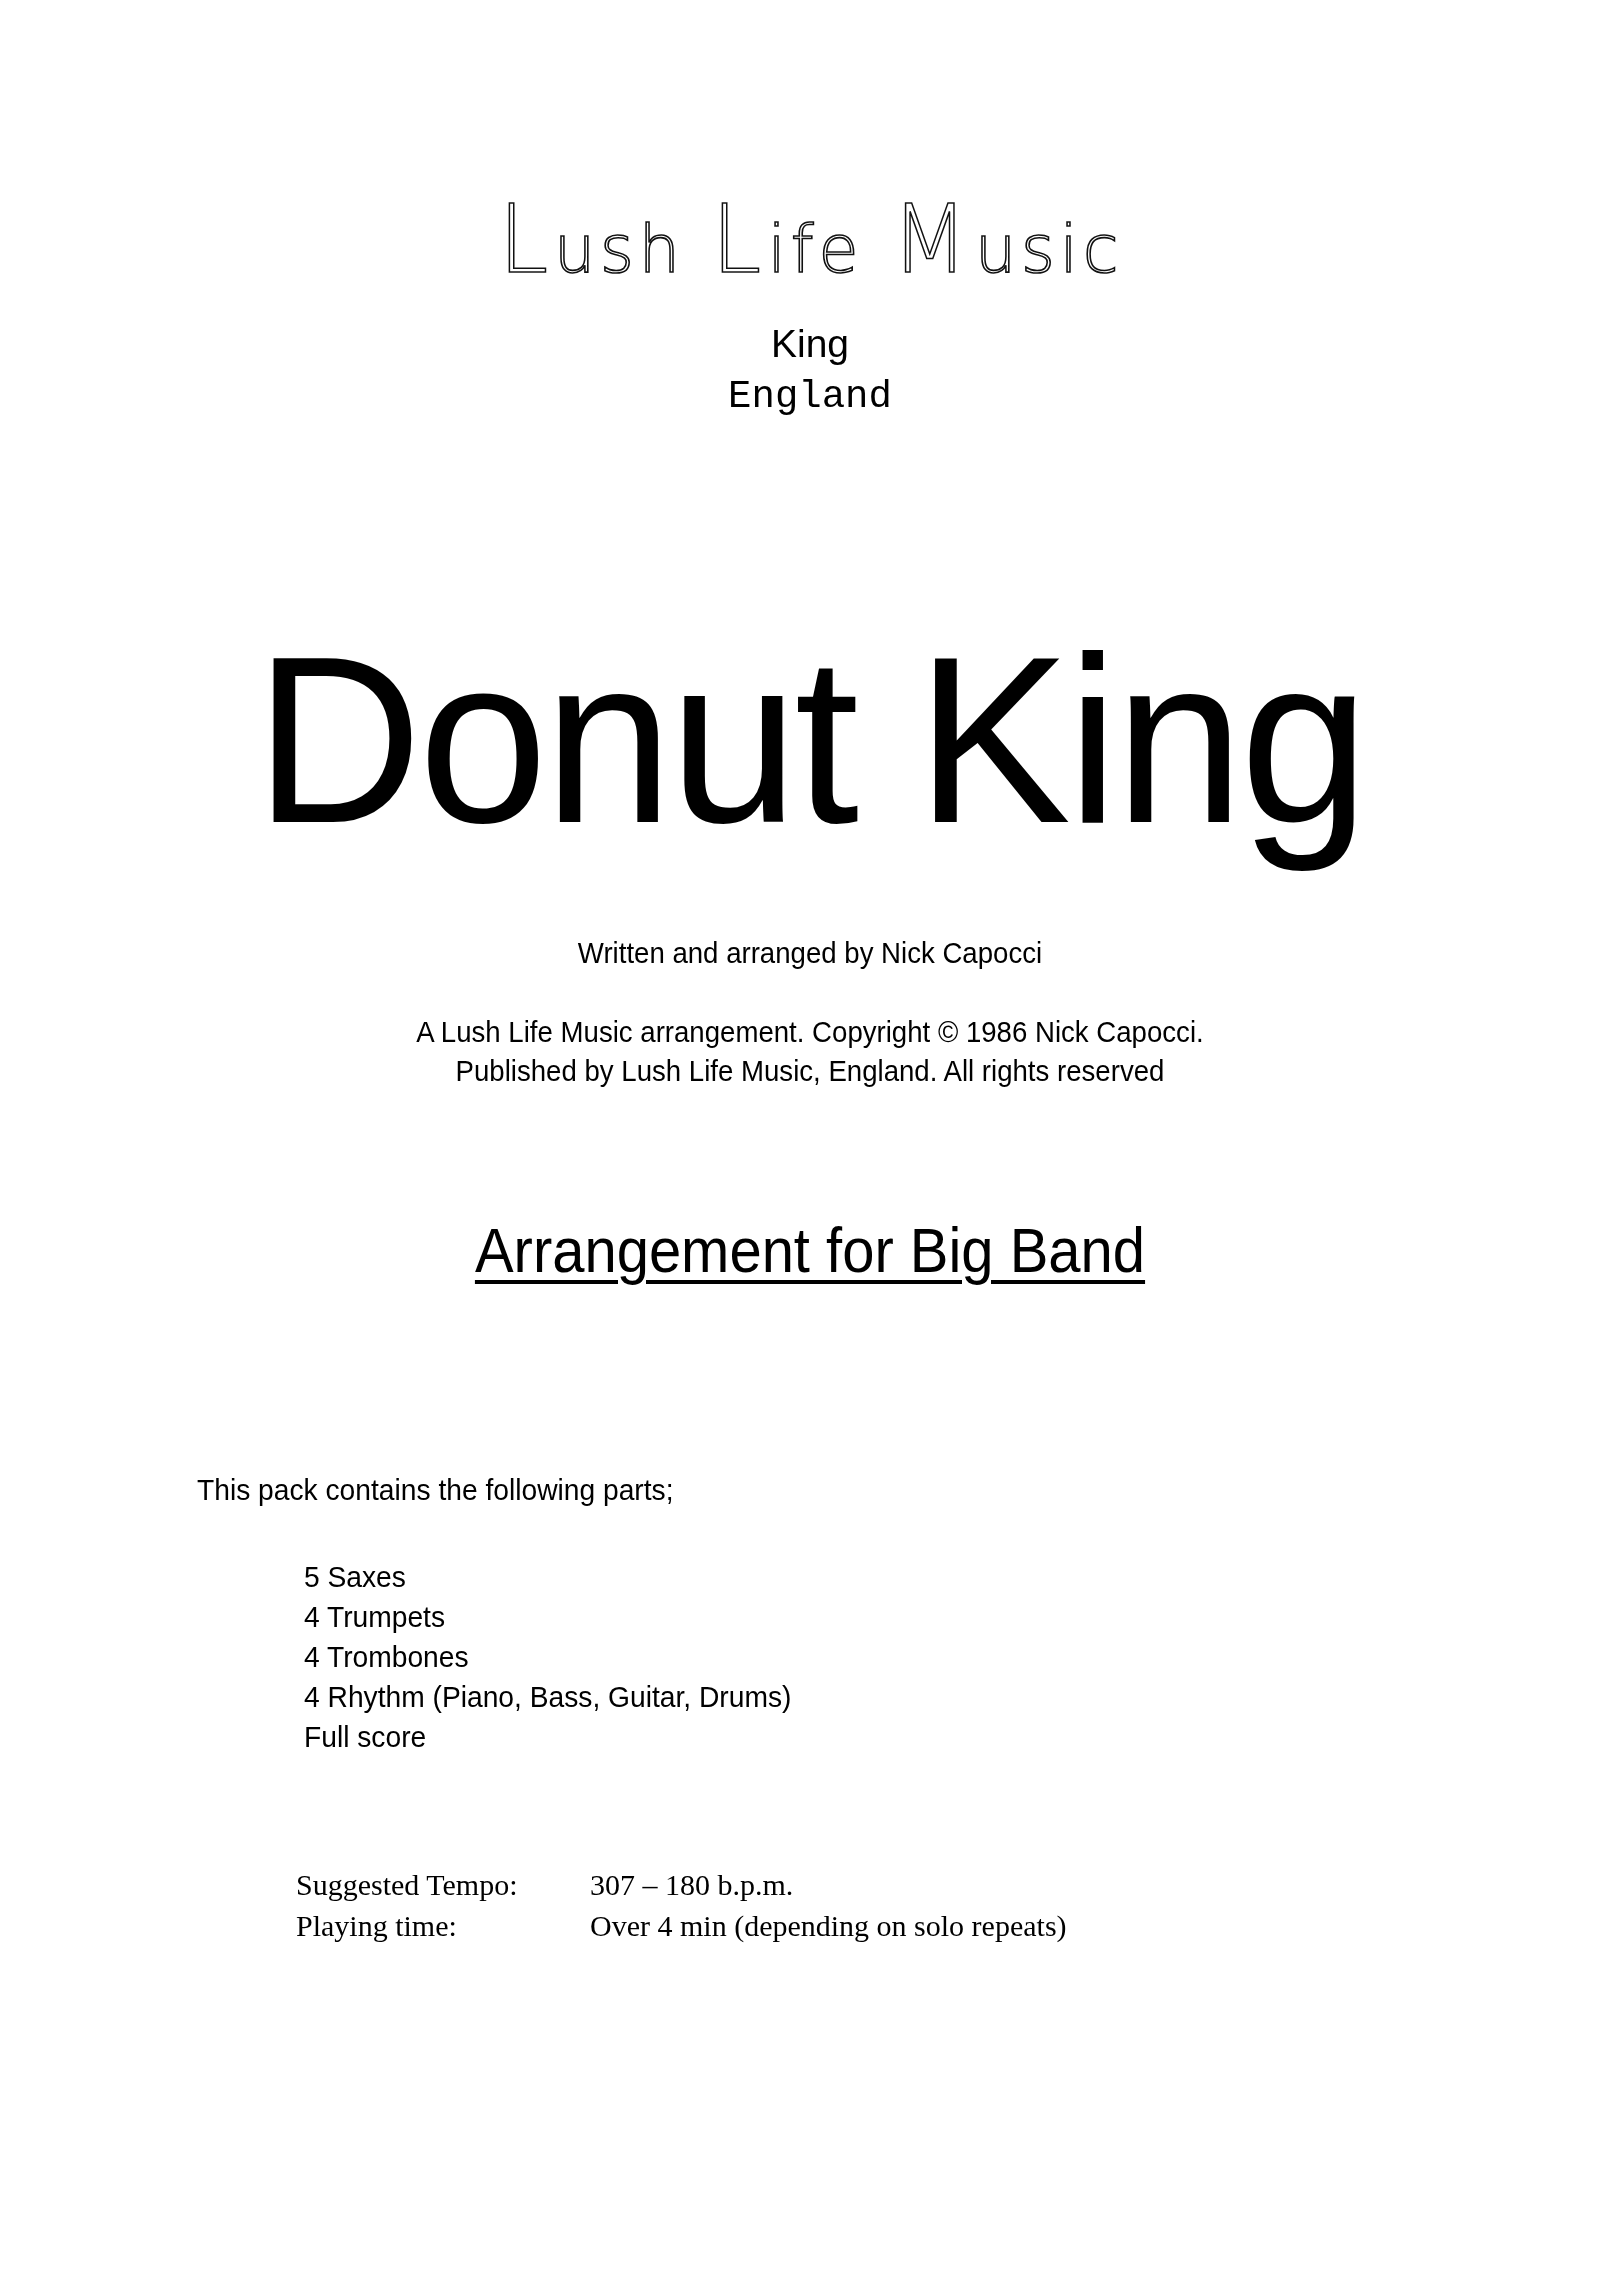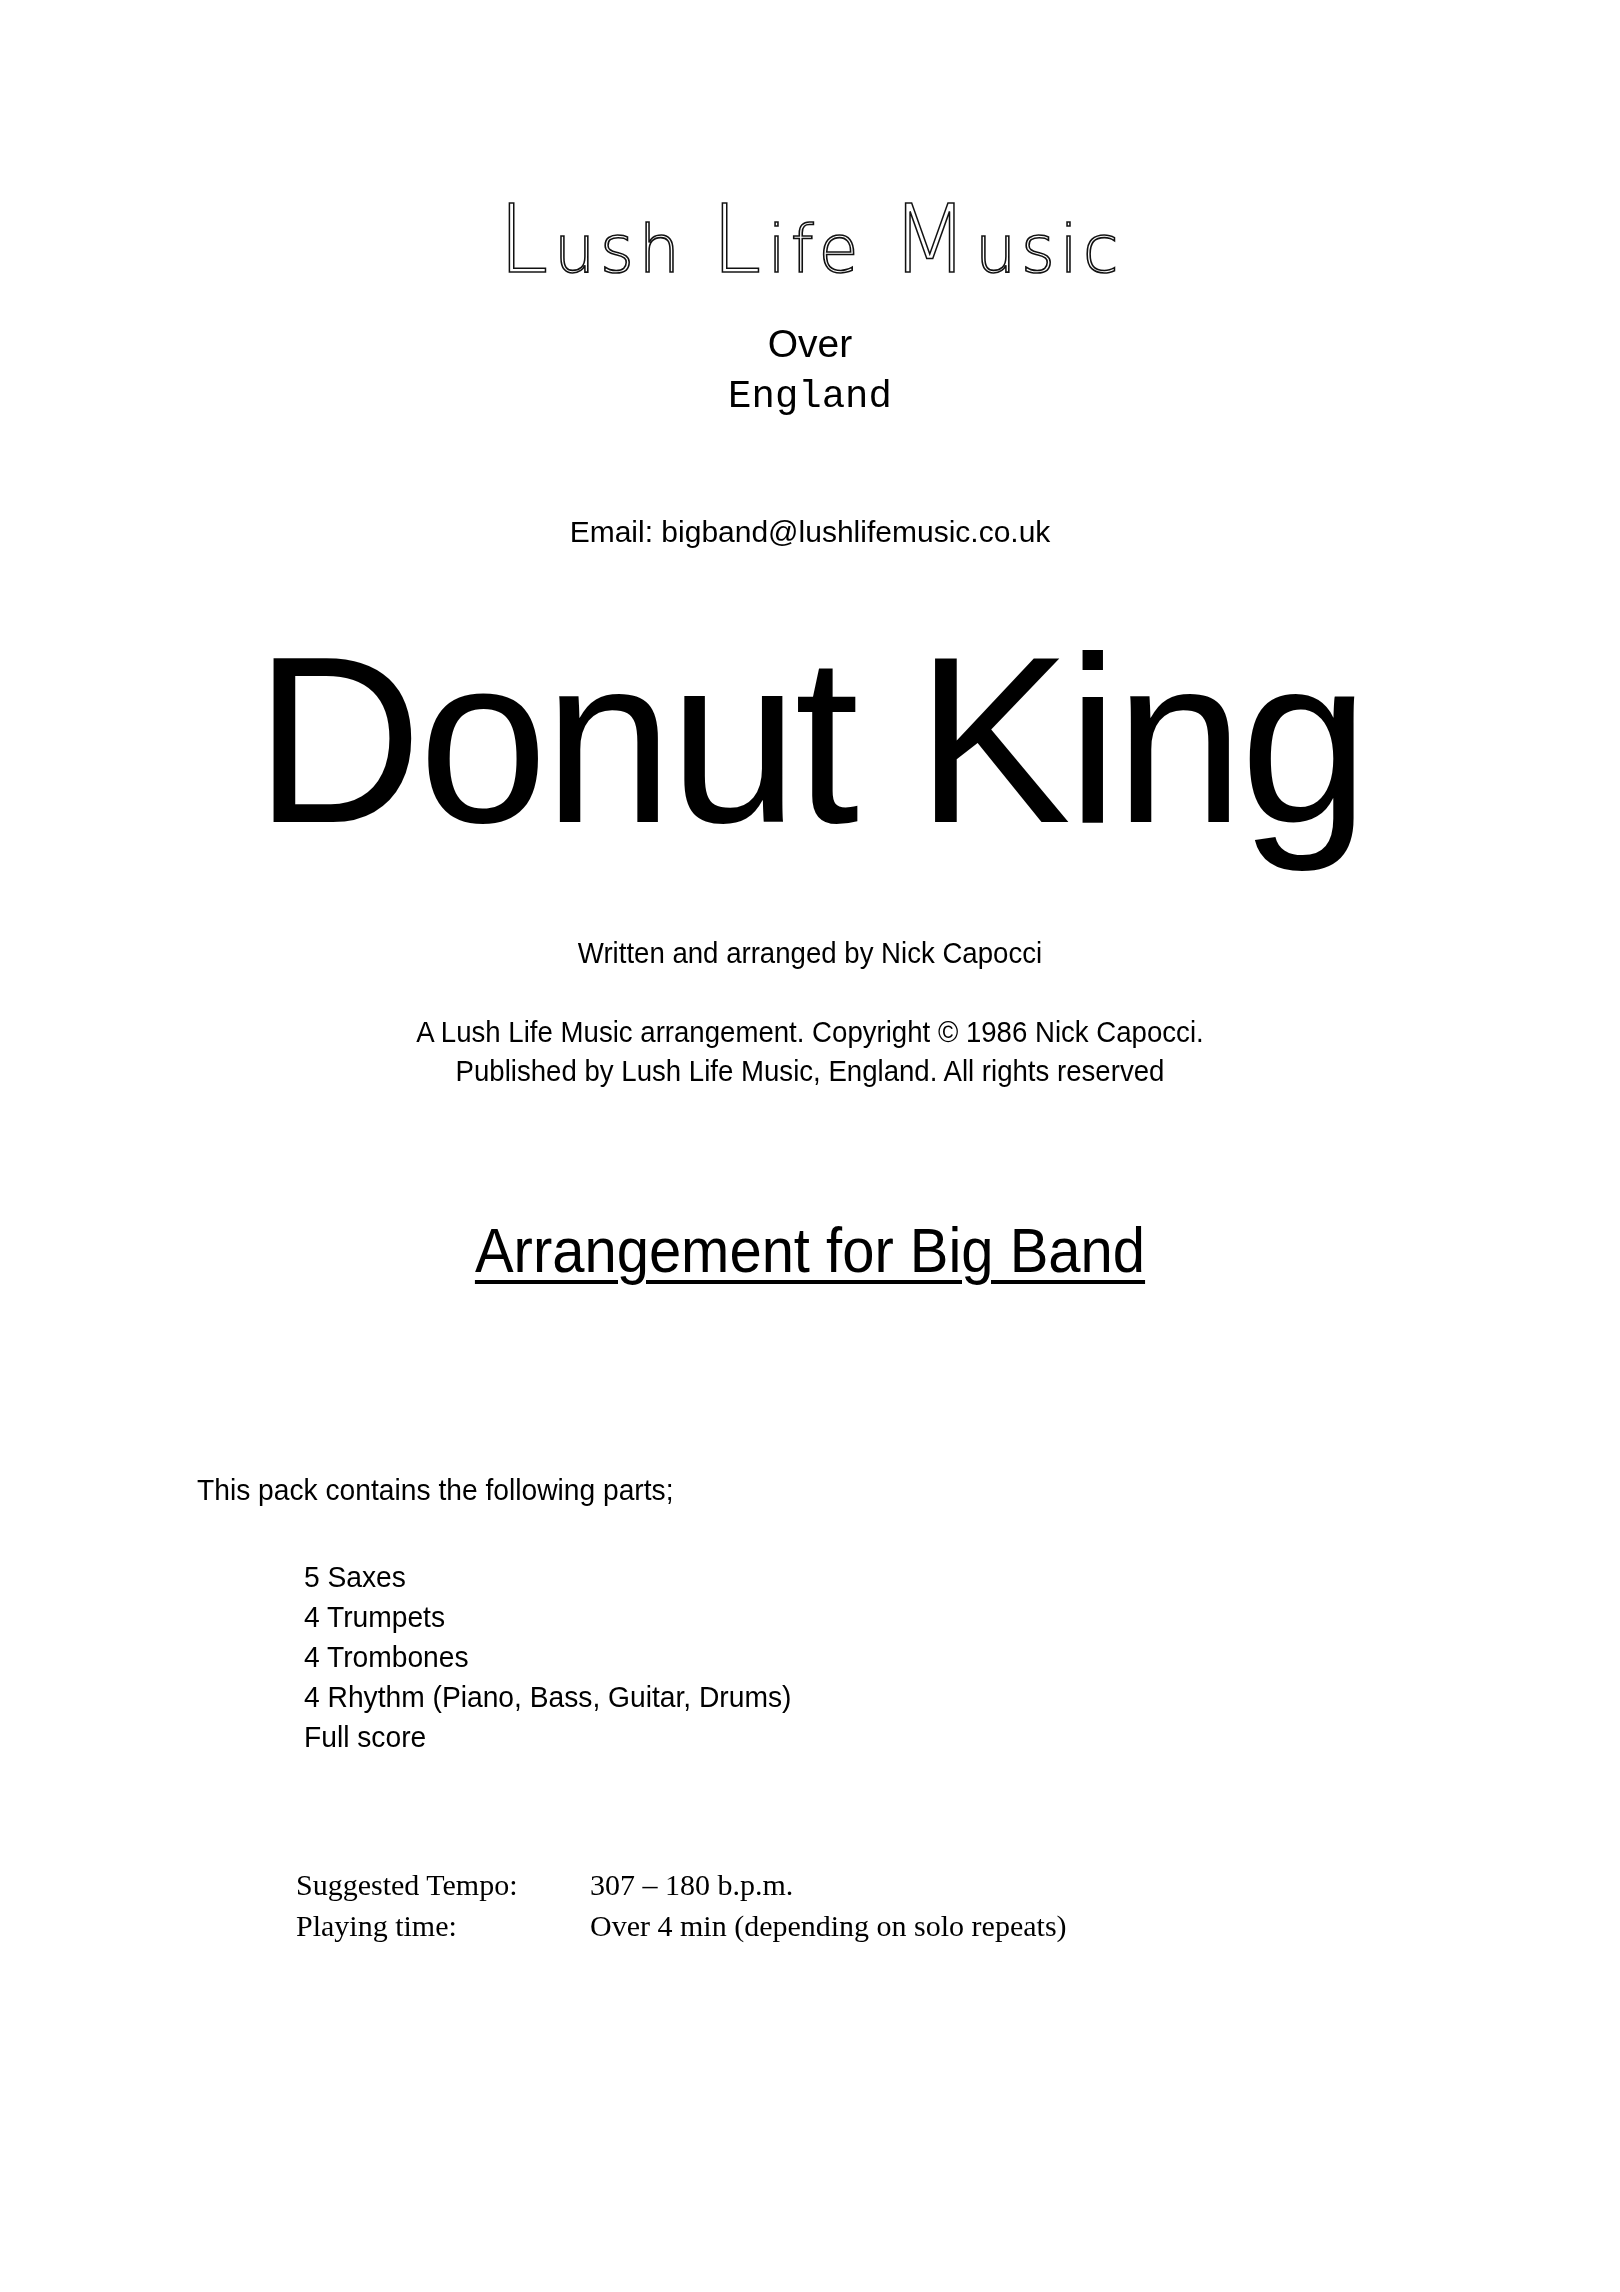--- a/index.html
+++ b/index.html
@@ -170,24 +170,23 @@
 <body>
 
 <div class="page">
 
   <div class="center-line logo">
     <span class="thin cap">L</span><span class="thin">ush</span>
     <span class="thin cap">L</span><span class="thin">ife</span>
     <span class="thin cap">M</span><span class="thin">usic</span>
   </div>
 
-  <div class="center-line city">Over</div>
+  <div class="center-line city">King</div>
   <div class="center-line country">England</div>
 
-  <div class="center-line email">Email: bigband@lushlifemusic.co.uk</div>
 
   <div class="center-line title">Donut King</div>
 
   <div class="center-line credit">Written and arranged by Nick Capocci</div>
 
   <div class="center-line copyright1">A Lush Life Music arrangement. Copyright © 1986 Nick Capocci.</div>
   <div class="center-line copyright2">Published by Lush Life Music, England. All rights reserved</div>
 
   <div class="center-line subtitle">
     <span>Arrangement for Big Band</span>

